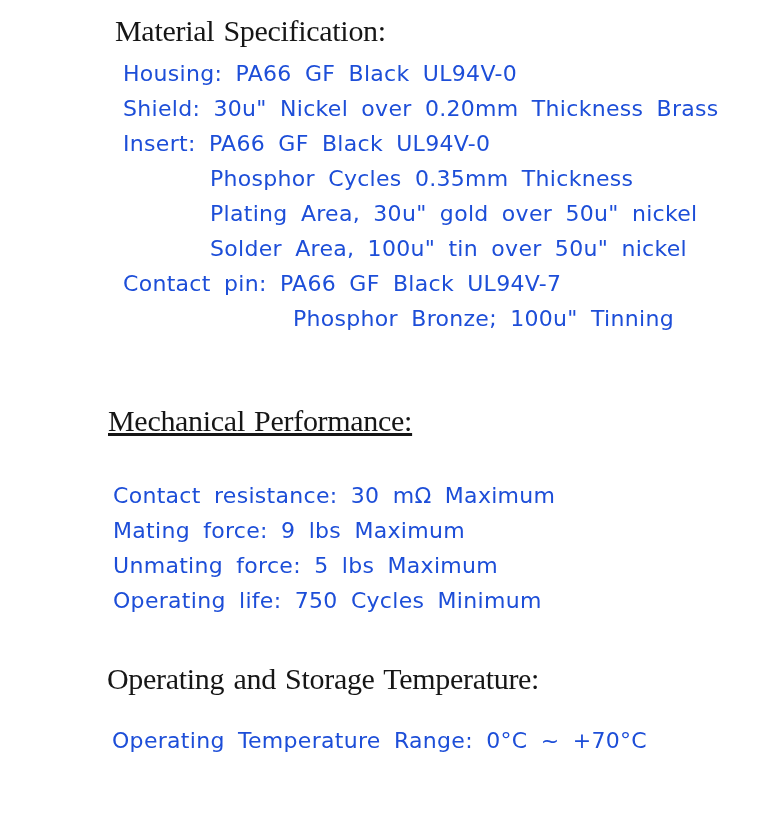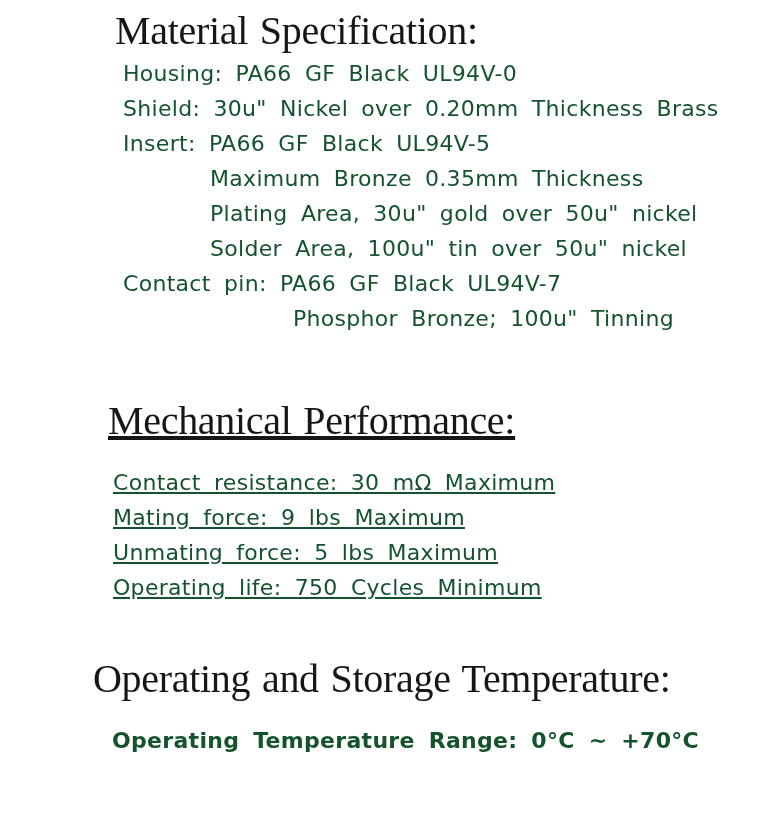--- a/index.html
+++ b/index.html
@@ -13,61 +13,61 @@
     height: 822px;
     background: #ffffff;
     overflow: hidden;
     font-family: "DejaVu Sans", sans-serif;
   }
   .heading {
     position: absolute;
     margin: 0;
     font-family: "Liberation Serif", serif;
     font-weight: 400;
-    font-size: 40px;
+    font-size: 30px;
     line-height: 36px;
     color: #161616;
     letter-spacing: -0.3px;
     word-spacing: 2px;
     white-space: nowrap;
   }
   .body-block {
     position: absolute;
-    color: #14532d;
+    color: #1d4ed8;
     font-family: "DejaVu Sans", sans-serif;
     font-size: 22px;
     line-height: 35px;
     letter-spacing: 0.3px;
     word-spacing: 6px;
     white-space: nowrap;
   }
   .line { height: 35px; }
   .ind0 { padding-left: 0; }
   .ind1 { padding-left: 87px; }
   .ind2 { padding-left: 170px; }
 
   
   .h1 { top: 13px;  left: 115px; }
   .b1 { top: 56px;  left: 123px; }
   .h2 { top: 403px; left: 108px; text-decoration: underline;  }
-  .b2 { top: 465px; left: 113px; text-decoration: underline; }
-  .h3 { top: 661px; left: 93px;  }
-  .b3 { top: 723px; left: 112px; font-weight: bold; }
+  .b2 { top: 478px; left: 113px; }
+  .h3 { top: 661px; left: 107px;  }
+  .b3 { top: 723px; left: 112px; }
 </style>
 </head>
 <body>
 
 <div class="page">
 
   <h2 class="heading h1">Material Specification:</h2>
   <div class="body-block b1">
     <div class="line ind0">Housing: PA66 GF Black UL94V-0</div>
     <div class="line ind0">Shield: 30u" Nickel over 0.20mm Thickness Brass</div>
-    <div class="line ind0">Insert: PA66 GF Black UL94V-5</div>
-    <div class="line ind1">Maximum Bronze 0.35mm Thickness</div>
+    <div class="line ind0">Insert: PA66 GF Black UL94V-0</div>
+    <div class="line ind1">Phosphor Cycles 0.35mm Thickness</div>
     <div class="line ind1">Plating Area, 30u" gold over 50u" nickel</div>
     <div class="line ind1">Solder Area, 100u" tin over 50u" nickel</div>
     <div class="line ind0">Contact pin: PA66 GF Black UL94V-7</div>
     <div class="line ind2">Phosphor Bronze; 100u" Tinning</div>
   </div>
 
   <h2 class="heading h2">Mechanical Performance:</h2>
   <div class="body-block b2">
     <div class="line ind0">Contact resistance: 30 mΩ Maximum</div>
     <div class="line ind0">Mating force: 9 lbs Maximum</div>

